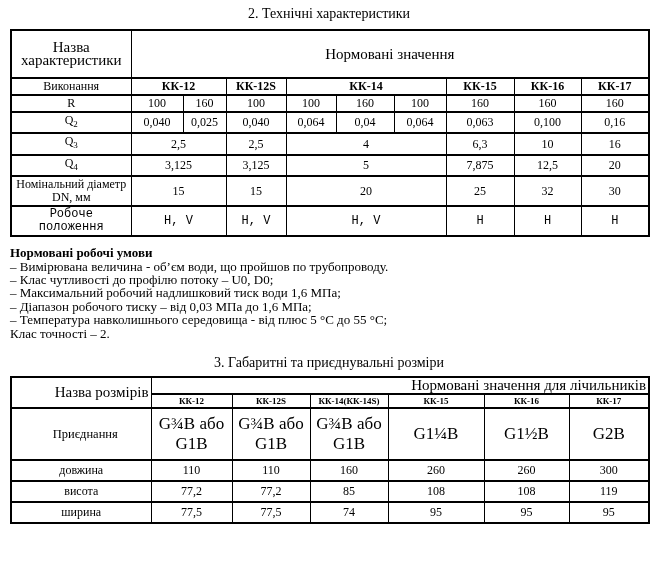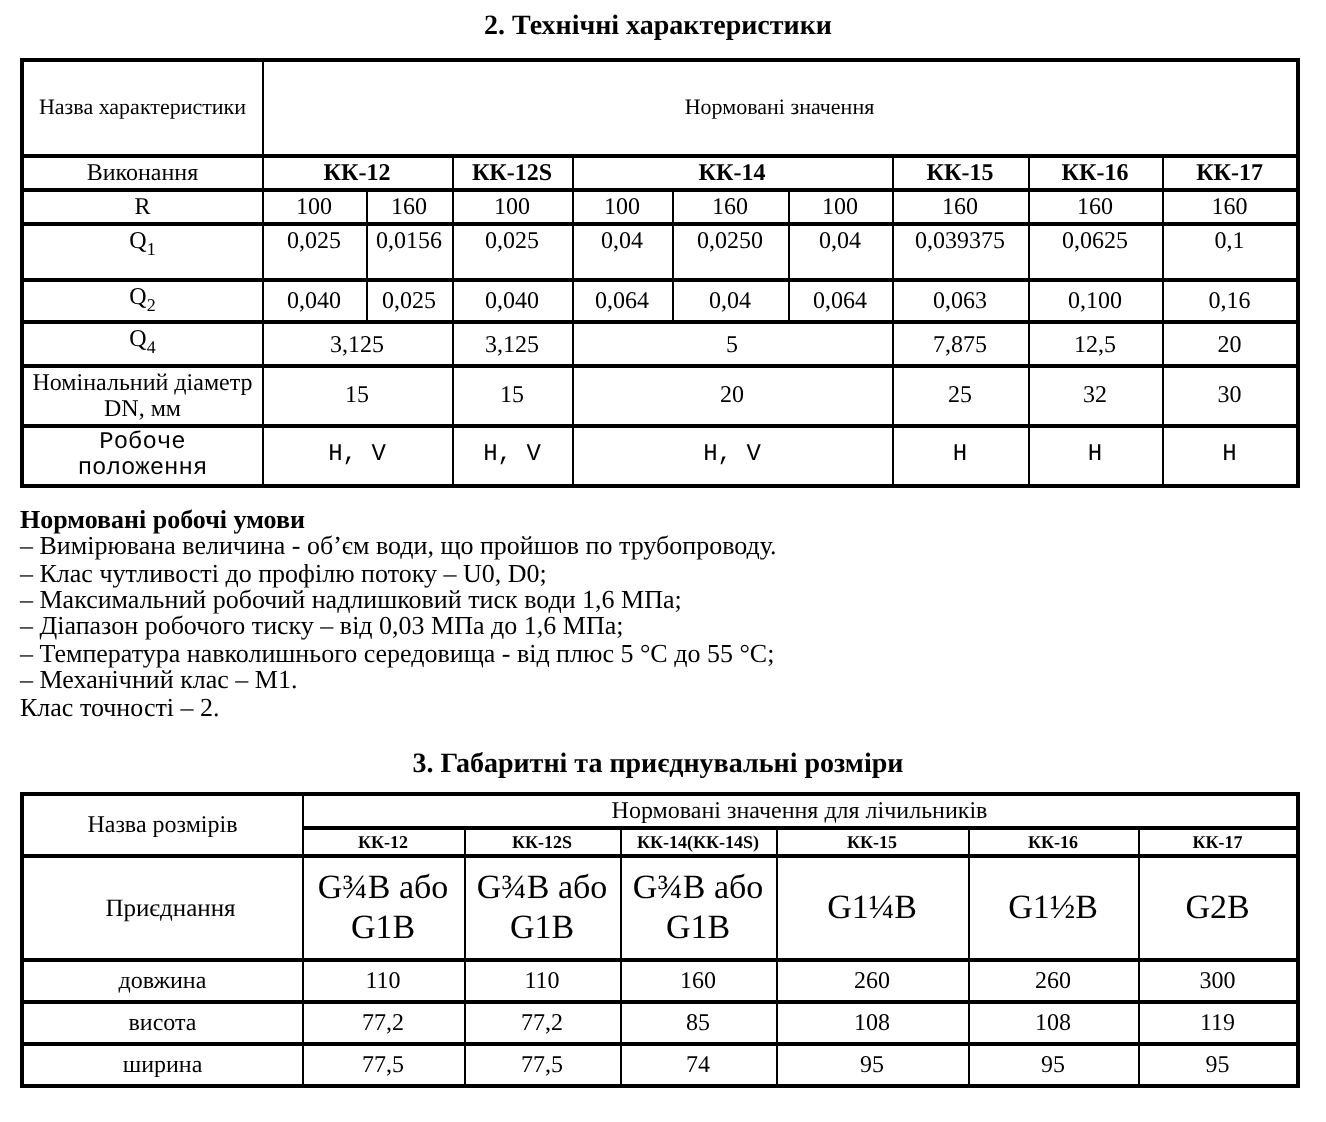--- a/index.html
+++ b/index.html
@@ -5,54 +5,54 @@
   * { margin:0; padding:0; box-sizing:border-box; }
   html, body { background:#ffffff; }
   body {
     width:663px; height:561px; overflow:hidden;
     font-family:"Liberation Serif","DejaVu Serif",serif;
     color:#000;
   }
   .page { position:relative; width:663px; height:561px; padding:6px 0 0 10px; }
   .sec-title {
     width:638px; text-align:center;
-    font-weight:bold; font-size:14px; line-height:16px;
+    font-weight:normal; font-size:14px; line-height:16px;
   }
   table {
     border-collapse:collapse; table-layout:fixed;
     width:639px; background:#fff;
   }
   table.t1 { margin-top:7px; }
   table.t2 { margin-top:5px; }
   td {
     border-left:1px solid #000; border-right:1px solid #000;
     border-top:2px solid #000; border-bottom:2px solid #000;
     text-align:center; vertical-align:middle;
     font-size:12px; line-height:13px; padding:1px 2px; overflow:hidden;
   }
   table { border:2px solid #000; }
   .b { font-weight:bold; }
   
-  .tr-hd1 td { height:48px; font-size:11px;margin-top:44px; }
+  .tr-hd1 td { height:48px; font-size:15px;margin-top:44px; }
   .tr-exec td { height:17px; }
   .tr-r  td { height:15px; }
   .tr-q1 td { height:28px; vertical-align:top; }
   .tr-q2 td { height:17px; }
   .tr-q3 td { height:15px; }
   .tr-q4 td { height:16px; }
   .tr-dn td { height:26px;margin-top:12px; }
   .tr-tm td { height:16px; }
   .tr-ps td { height:16px;font-family:Liberation Mono, monospace; }
   sub { font-size:9px; }
   
   .conds { margin-top:9px; width:638px; font-size:13px; line-height:13.4px; }
   .conds .c-title { font-weight:bold; }
   .t2-title { margin-top:15px; }
   
-  .tr2-hd1 td { height:15px; font-size:12px; }
+  .tr2-hd1 td { height:15px; font-size:15px;text-align:right; }
   .tr2-hd2 td { height:13px; font-size:9px; line-height:10px; }
   .tr2-conn td { height:52px; font-size:17px; line-height:20px; }
   .tr2-conn td.lbl { font-size:12.5px; text-align:center; padding-left:10px; }
   .tr2-dim td { height:21px; }
 </style>
 </head>
 <body>
 
 <div class="page">
 
@@ -90,44 +90,41 @@
         <td>100</td>
         <td>160</td>
         <td>100</td>
         <td>100</td>
         <td>160</td>
         <td>100</td>
         <td>160</td>
         <td>160</td>
         <td>160</td>
       </tr>
-      <tr class="tr-q1">
-        <td><span>Q</span><sub>1</sub></td>
-        <td>0,025</td>
-        <td>0,0156</td>
-        <td>0,025</td>
-        <td>0,04</td>
-        <td>0,0250</td>
-        <td>0,04</td>
-        <td>0,039375</td>
-        <td>0,0625</td>
-        <td>0,1</td>
-      </tr>
       <tr class="tr-q2">
         <td><span>Q</span><sub>2</sub></td>
         <td>0,040</td>
         <td>0,025</td>
         <td>0,040</td>
         <td>0,064</td>
         <td>0,04</td>
         <td>0,064</td>
         <td>0,063</td>
         <td>0,100</td>
         <td>0,16</td>
       </tr>
+      <tr class="tr-q3">
+        <td><span>Q</span><sub>3</sub></td>
+        <td colspan="2">2,5</td>
+        <td>2,5</td>
+        <td colspan="3">4</td>
+        <td>6,3</td>
+        <td>10</td>
+        <td>16</td>
+      </tr>
       <tr class="tr-q4">
         <td><span>Q</span><sub>4</sub></td>
         <td colspan="2">3,125</td>
         <td>3,125</td>
         <td colspan="3">5</td>
         <td>7,875</td>
         <td>12,5</td>
         <td>20</td>
       </tr>
       <tr class="tr-dn">
@@ -151,21 +148,20 @@
     </tbody>
   </table>
 
   <div class="conds">
     <div class="c-title">Нормовані робочі умови</div>
     <div>– Вимірювана величина - об’єм води, що пройшов по трубопроводу.</div>
     <div>– Клас чутливості до профілю потоку – U0, D0;</div>
     <div>– Максимальний робочий надлишковий тиск води 1,6 МПа;</div>
     <div>– Діапазон робочого тиску – від 0,03 МПа до 1,6 МПа;</div>
     <div>– Температура навколишнього середовища - від плюс 5 °С до 55 °С;</div>
-    <div>– Механічний клас – М1.</div>
     <div>Клас точності – 2.</div>
   </div>
 
   <div class="sec-title t2-title">3. Габаритні та приєднувальні розміри</div>
 
   <table class="t2">
     <colgroup>
       <col style="width:140px">
         <col style="width:81px">
         <col style="width:78px">

